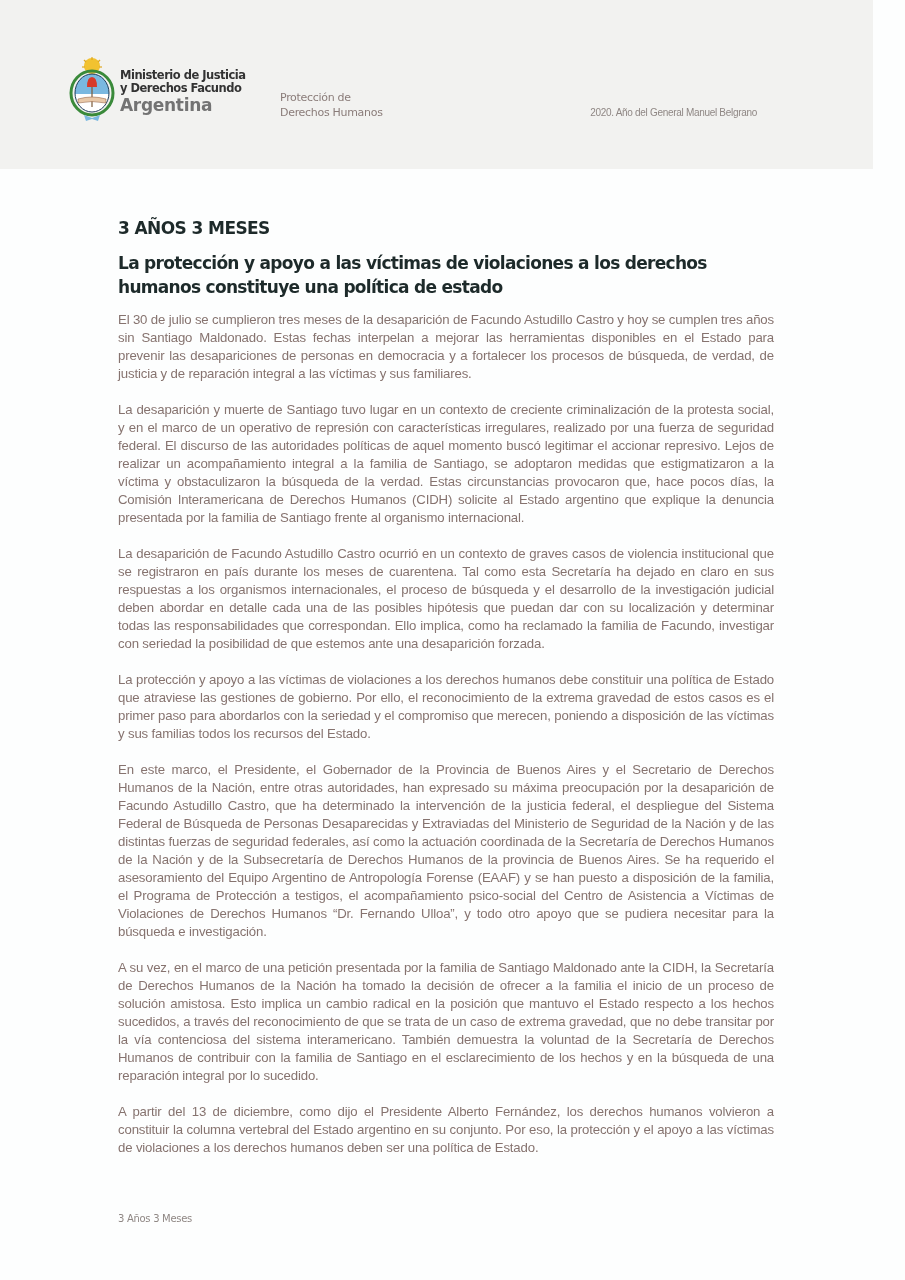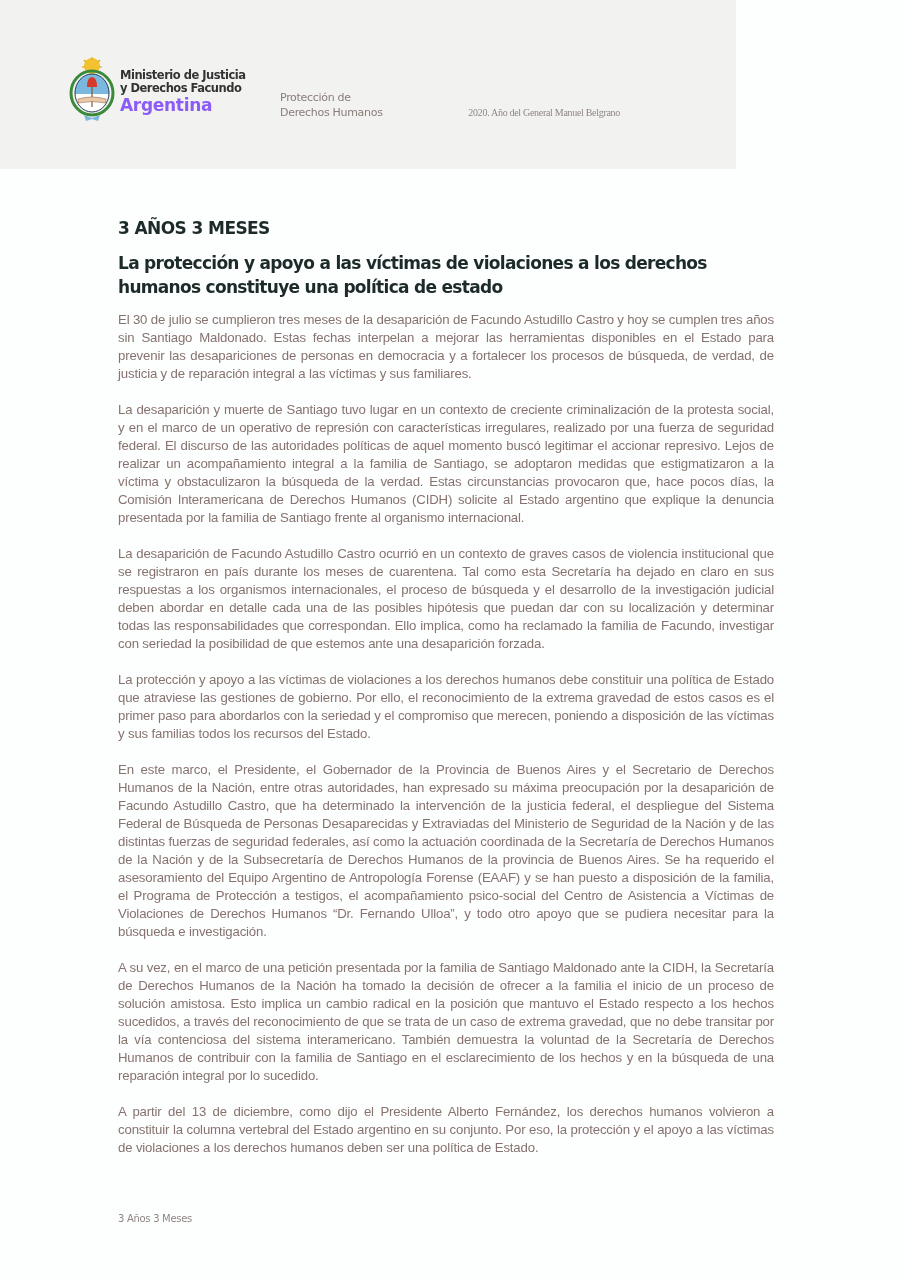--- a/index.html
+++ b/index.html
@@ -1,39 +1,39 @@
 <!DOCTYPE html>
 <html><head>
   <meta charset="utf-8">
   <style>
     html, body { margin: 0; padding: 0; }
     body {
       width: 905px; height: 1280px; background: #fdfefe;
       font-family: "Liberation Sans", sans-serif; position: relative; overflow: hidden;
     }
     .header {
-      position: absolute; left: 0; top: 0; width: 736px; height: 169px;
+      position: absolute; left: 0; top: 0; width: 873px; height: 169px;
       background: #f2f2f0;
     }
     .logo-emblem { position: absolute; left: 68px; top: 57px; width: 48px; height: 66px; }
     .logo-text { position: absolute; left: 120px; top: 69px; color: #2b2b2b; }
     .logo-text .l1, .logo-text .l2 {
       font-family: "DejaVu Sans", sans-serif; font-size: 11.5px; font-weight: bold;
       line-height: 13px; letter-spacing: -0.5px; color: #333;
     }
     .logo-text .l3 {
       font-family: "DejaVu Sans", sans-serif; font-size: 17px; font-weight: bold;
-      line-height: 20px; letter-spacing: -0.3px; color: #8b5cf6;
+      line-height: 20px; letter-spacing: -0.3px; color: #737373;
     }
     .secretaria {
       position: absolute; left: 280px; top: 90px; font-family: "DejaVu Sans", sans-serif;
       font-size: 11px; line-height: 15px; color: #8a7c79; letter-spacing: -0.3px;
     }
     .motto {
-      position: absolute; right: 116px; top: 107px; font-family: Liberation Serif, serif;
+      position: absolute; right: 116px; top: 107px; font-family: Liberation Sans, sans-serif;
       font-size: 10px; color: #8f8784; letter-spacing: -0.3px;
     }
     .content { position: absolute; left: 118px; top: 218px; width: 668px; }
     .kicker {
       font-family: "DejaVu Sans", sans-serif; font-size: 17px; font-weight: bold;
       color: #1d2a2a; letter-spacing: -0.6px; margin: 0 0 13px 0;
     }
     .title {
       font-family: "DejaVu Sans", sans-serif; font-size: 17px; font-weight: bold;
       color: #1d2a2a; letter-spacing: -0.7px; line-height: 24px; margin: 0 0 12px 0;

